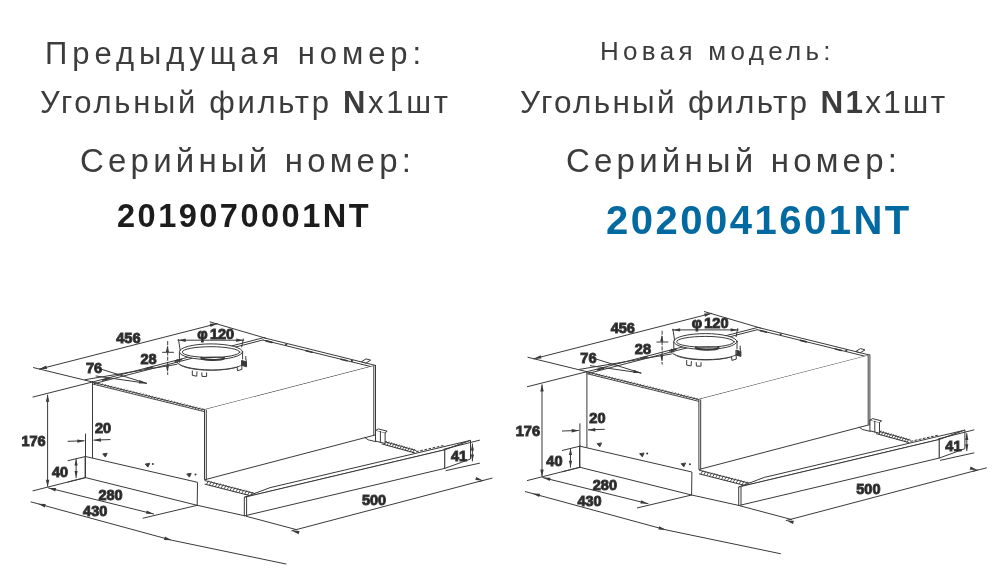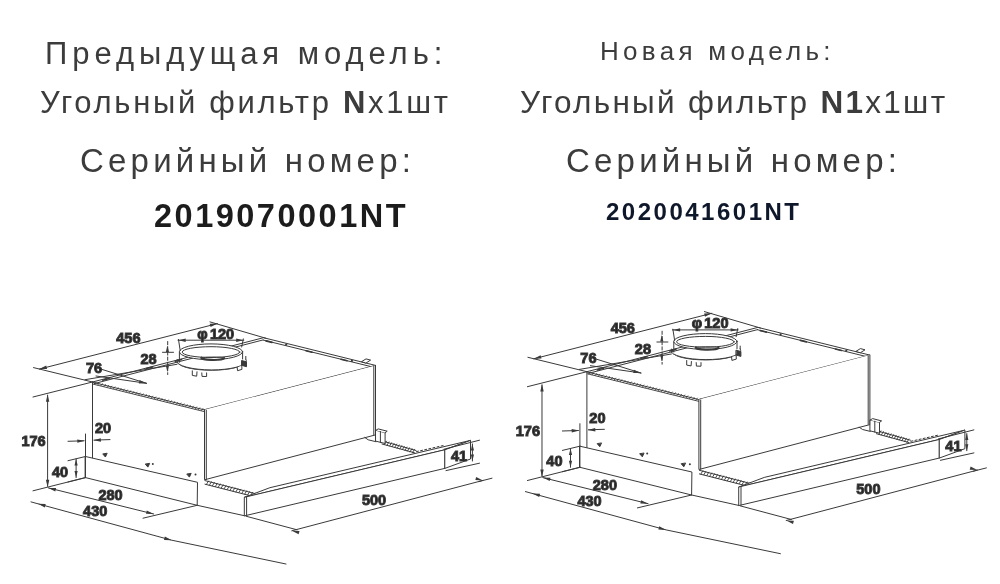--- a/index.html
+++ b/index.html
@@ -6,35 +6,35 @@
   #page { position:relative; width:1000px; height:584px; overflow:hidden;
           font-family:"Liberation Sans", sans-serif; color:#3c3c3c; }
   .bigline { position:absolute; white-space:nowrap; line-height:1; }
   svg text { font-family:"Liberation Sans", sans-serif; font-size:14.5px;
              font-weight:bold; fill:#222; }
 </style>
 </head>
 <body>
 <div id="page">
 
-  <div class="bigline" style="left:45px; top:37.8px; font-size:31px; letter-spacing:4.95px;">Предыдущая модель:</div>
+  <div class="bigline" style="left:45px; top:37.8px; font-size:31px; letter-spacing:4.95px;">Предыдущая номер:</div>
 
   <div class="bigline" style="left:40px; top:87.3px; font-size:31px; letter-spacing:2.7px;">Угольный фильтр <b>N</b>х1шт</div>
 
   <div class="bigline" style="left:80px; top:143.6px; font-size:33px; letter-spacing:4.2px;">Серийный номер:</div>
 
-  <div class="bigline" style="left:117px; top:199.9px; font-size:32.5px; font-weight:bold; letter-spacing:2.5px; color:#1c1c1c;margin-left:37px;">2019070001NT</div>
+  <div class="bigline" style="left:117px; top:199.9px; font-size:32.5px; font-weight:bold; letter-spacing:2.5px; color:#1c1c1c;">2019070001NT</div>
 
   <div class="bigline" style="left:600px; top:37.8px; font-size:26px; letter-spacing:4.3px;">Новая модель:</div>
 
   <div class="bigline" style="left:520px; top:87.3px; font-size:31.5px; letter-spacing:2.28px;">Угольный фильтр <b>N1</b>х1шт</div>
 
   <div class="bigline" style="left:566px; top:143.6px; font-size:33px; letter-spacing:4.2px;">Серийный номер:</div>
 
-  <div class="bigline" style="left:606px; top:199.9px; font-size:24px; font-weight:bold; letter-spacing:2.5px; color:#0f172a;">2020041601NT</div>
+  <div class="bigline" style="left:606px; top:199.9px; font-size:40px; font-weight:bold; letter-spacing:2.5px; color:#0369a1;">2020041601NT</div>
 
   <svg width="1000" height="584" viewBox="0 0 1000 584" style="position:absolute;left:0;top:0" stroke="#3a3a3a" stroke-width="1" fill="none" stroke-linecap="round">
 
     <g id="hoodL">
 
 <path d="M92.5,382.0L263.5,337.7L375.5,365.4L204.5,409.7Z" fill="white"></path>
 <path d="M94.2,383.6L263.2,339.9M263.3,340.1L374.2,367.4M205.6,411.6L374.5,367.6"></path>
 
 <path d="M93.1,384.1L205.1,411.8" stroke-width="0.9"></path>
 <path d="M94.5,384.3l1.6,-2.1M97.6,385.1l1.6,-2.1M100.8,385.8l1.6,-2.1M103.9,386.6l1.6,-2.1M107.1,387.4l1.6,-2.1M110.2,388.2l1.6,-2.1M113.4,388.9l1.6,-2.1M116.5,389.7l1.6,-2.1M119.6,390.5l1.6,-2.1M122.8,391.2l1.6,-2.1M125.9,392.0l1.6,-2.1M129.1,392.8l1.6,-2.1M132.2,393.6l1.6,-2.1M135.4,394.3l1.6,-2.1M138.5,395.1l1.6,-2.1M141.6,395.9l1.6,-2.1M144.8,396.6l1.6,-2.1M147.9,397.4l1.6,-2.1M151.1,398.2l1.6,-2.1M154.2,399.0l1.6,-2.1M157.4,399.7l1.6,-2.1M160.5,400.5l1.6,-2.1M163.6,401.3l1.6,-2.1M166.8,402.0l1.6,-2.1M169.9,402.8l1.6,-2.1M173.1,403.6l1.6,-2.1M176.2,404.4l1.6,-2.1M179.4,405.1l1.6,-2.1M182.5,405.9l1.6,-2.1M185.6,406.7l1.6,-2.1M188.8,407.4l1.6,-2.1M191.9,408.2l1.6,-2.1M195.1,409.0l1.6,-2.1M198.2,409.8l1.6,-2.1M201.4,410.5l1.6,-2.1M204.5,411.3l1.6,-2.1" stroke-width="0.75"></path>

